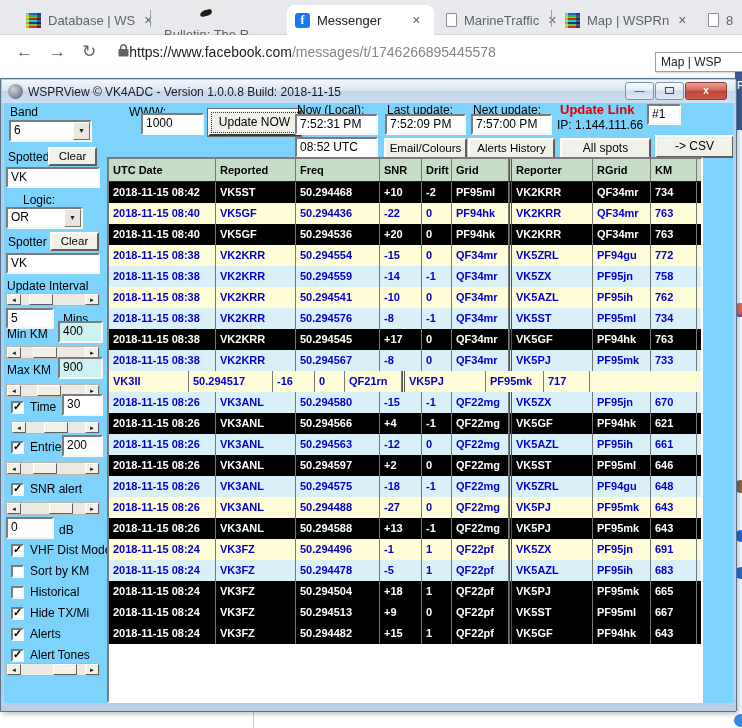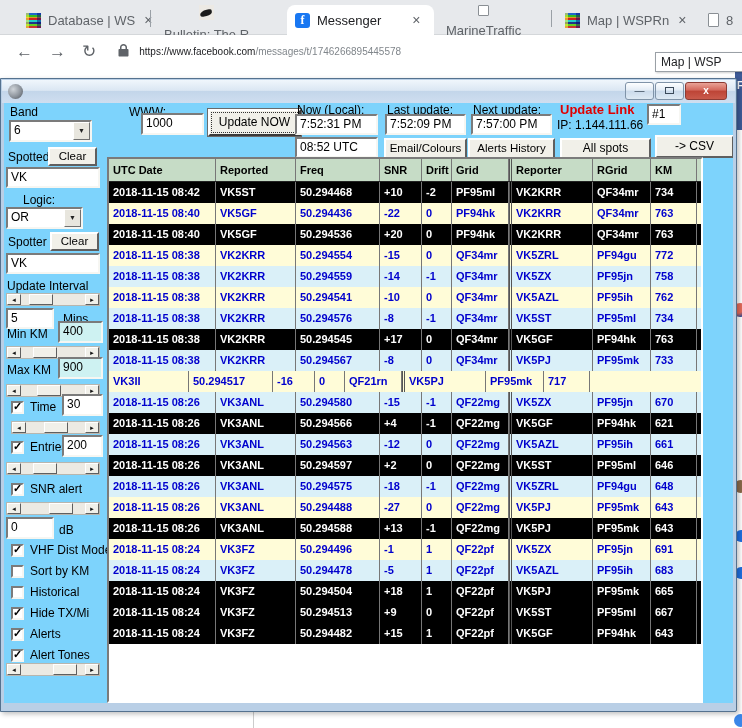--- a/index.html
+++ b/index.html
@@ -20,21 +20,21 @@
      box-shadow:inset 3px 0 0 rgba(255,255,60,.55), inset -4px 0 0 rgba(0,0,120,.45); }
   .fb-icon { width:15px; height:15px; flex:0 0 15px; background:#1877f2; border-radius:3px;
      color:#fff; font-size:12px; font-weight:bold; text-align:center; line-height:15px; font-family:"Liberation Serif",serif; }
   .page-icon { width:11px; height:14px; flex:0 0 11px; background:#fff; border:1px solid #8a8f94; border-radius:1px; }
   .bulletin-icon { width:15px; height:15px; flex:0 0 15px; background:#ece9e4; position:relative; overflow:hidden; }
   .bulletin-icon::after { content:""; position:absolute; left:1px; top:5px; width:12px; height:6px;
      background:#1b1b1b; border-radius:60% 20% 50% 30%; transform:rotate(-12deg); }
   #urlrow { left:0; top:35px; width:742px; height:33px; background:#fff; display:flex; align-items:center; }
   .navic { color:#5f6368; font-size:17px; margin-left:16px; }
   #lock-icon { margin-left:22px; }
-  #urltext { font-size:10px; color:#202124; margin-left:10px; }
+  #urltext { font-size:14px; color:#202124; }
   #urltext .dim { color:#80868b; }
   #tab-tooltip { left:655px; top:52px; width:92px; height:20px; background:#fff; border:1px solid #9aa0a6;
      font-size:12px; color:#202124; line-height:18px; padding-left:5px; box-shadow:1px 1px 2px rgba(0,0,0,.2); z-index:60; }
 
   
   #fb-strip { left:735px; top:58px; width:7px; height:72px; background:#3e5b98; z-index:1; }
   #fb-strip span { color:#fff; font-size:10px; font-weight:bold; position:absolute; left:2px; top:22px; }
   .edge-avatar { border-radius:50%; z-index:1; }
   #bottom-divider { left:253px; top:712px; width:1px; height:16px; background:#ccc; z-index:1; }
 
@@ -113,21 +113,21 @@
     <div class="tab" style="left:156px;flex-direction:column;">
       <span class="bulletin-icon"></span>
       <span>Bulletin: The R</span>
       <span class="tab-x">×</span>
     </div>
     <div class="tab active" style="left:287px; width:147px;">
       <span class="fb-icon">f</span>
       <span>Messenger</span>
       <span class="tab-x" style="margin-left:22px;">×</span>
     </div>
-    <div class="tab" style="left:438px;flex-direction:column;">
+    <div class="tab" style="left:438px;">
       <span class="page-icon"></span>
       <span>MarineTraffic</span>
       <span class="tab-x">×</span>
     </div>
     <div class="tab-div" style="left:551px;"></div>
     <div class="tab" style="left:557px;">
       <span class="spectro-icon"></span>
       <span>Map | WSPRn</span>
       <span class="tab-x">×</span>
     </div>
@@ -157,20 +157,21 @@
   <div class="abs edge-avatar" style="left:733px; top:303px; width:14px; height:14px; background:radial-gradient(circle at 35% 35%, #e46a5a 40%, #2a4d9b 75%);"></div>
   <div class="abs edge-avatar" style="left:734px; top:480px; width:13px; height:13px; background:#8a6a4a;"></div>
   <div class="abs edge-avatar" style="left:735px; top:530px; width:12px; height:12px; background:#1f6fe0;"></div>
   <div class="abs edge-avatar" style="left:735px; top:567px; width:12px; height:12px; background:#1f6fe0;"></div>
   <div class="abs edge-avatar" style="left:734px; top:714px; width:13px; height:13px; background:#3a86e8;"></div>
   <div id="bottom-divider" class="abs"></div>
 
   <div id="appwin" class="abs">
     <div id="titlebar">
       <span id="win-icon"></span>
+      <span id="win-title">WSPRView © VK4ADC - Version 1.0.0.8  Build: 2018-11-15</span>
       <span id="winbtns">
         <span class="wbtn">—</span>
         <span class="wbtn"><span class="maxg"></span></span>
         <span class="wbtn close">x</span>
       </span>
     </div>
 
     <div id="client">
 
       <span class="lbl" style="left:6px; top:2px;">Band</span>

